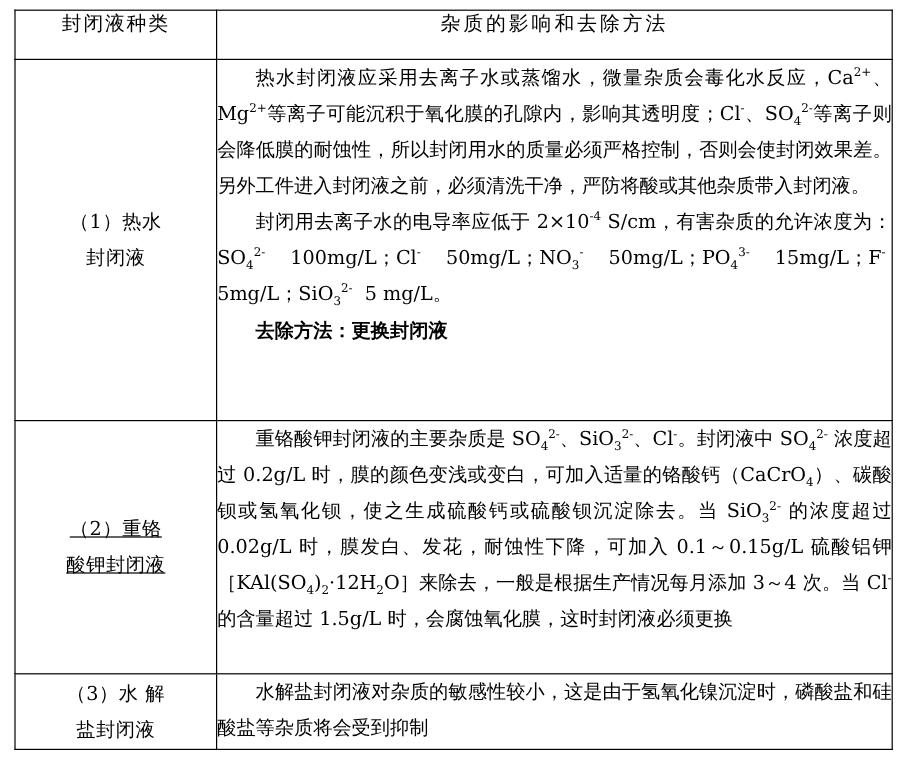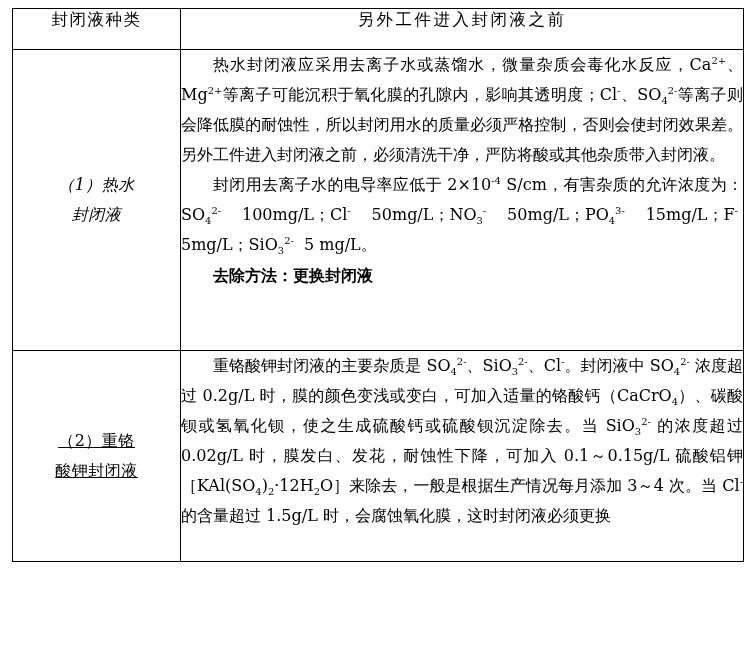--- a/index.html
+++ b/index.html
@@ -70,37 +70,37 @@
     margin: 0;
     text-indent: 2em;
   }
   .body-cell p.bold { font-weight: bold; text-indent: 2em; }
 
   sub, sup {
     font-size: 0.62em;
     line-height: 0;
   }
   .r1 td { height: 40px; }
-  .row-hot .kind-cell { height: 300px; font-style: italic; }
+  .row-hot .kind-cell { height: 300px; }
   .row-dichro .kind-cell { height: 210px; text-decoration: underline; }
   .row-hydro .kind-cell { height: 62px; }
 </style>
 </head>
 <body>
 
 <div class="page">
   <table class="doc-table">
     <colgroup>
       <col class="col-kind">
       <col class="col-body">
     </colgroup>
     <tbody>
       <tr class="r1">
         <td class="hdr-cell kind">封闭液种类</td>
-        <td class="hdr-cell">另外工件进入封闭液之前</td>
+        <td class="hdr-cell">杂质的影响和去除方法</td>
       </tr>
 
       <tr class="row-hot">
         <td class="kind-cell">
           <div class="kind-inner">
             <span class="kind-text">
               <span>（1）热水</span><br>
               <span>封闭液</span>
             </span>
           </div>
@@ -119,15 +119,28 @@
               <span>（2）重铬</span><br>
               <span>酸钾封闭液</span>
             </span>
           </div>
         </td>
         <td class="body-cell">
           <p>重铬酸钾封闭液的主要杂质是 SO<sub>4</sub><sup>2-</sup>、SiO<sub>3</sub><sup>2-</sup>、Cl<sup>-</sup>。封闭液中 SO<sub>4</sub><sup>2-</sup> 浓度超过 0.2g/L 时，膜的颜色变浅或变白，可加入适量的铬酸钙（CaCrO<sub>4</sub>）、碳酸钡或氢氧化钡，使之生成硫酸钙或硫酸钡沉淀除去。当 SiO<sub>3</sub><sup>2-</sup> 的浓度超过 0.02g/L 时，膜发白、发花，耐蚀性下降，可加入 0.1～0.15g/L 硫酸铝钾［KAl(SO<sub>4</sub>)<sub>2</sub>·12H<sub>2</sub>O］来除去，一般是根据生产情况每月添加 3～4 次。当 Cl<sup>-</sup> 的含量超过 1.5g/L 时，会腐蚀氧化膜，这时封闭液必须更换</p>
         </td>
       </tr>
 
+      <tr class="row-hydro">
+        <td class="kind-cell">
+          <div class="kind-inner">
+            <span class="kind-text">
+              <span>（3）水 解</span><br>
+              <span>盐封闭液</span>
+            </span>
+          </div>
+        </td>
+        <td class="body-cell">
+          <p>水解盐封闭液对杂质的敏感性较小，这是由于氢氧化镍沉淀时，磷酸盐和硅酸盐等杂质将会受到抑制</p>
+        </td>
+      </tr>
     </tbody>
   </table>
 </div>
 
 </body></html>

